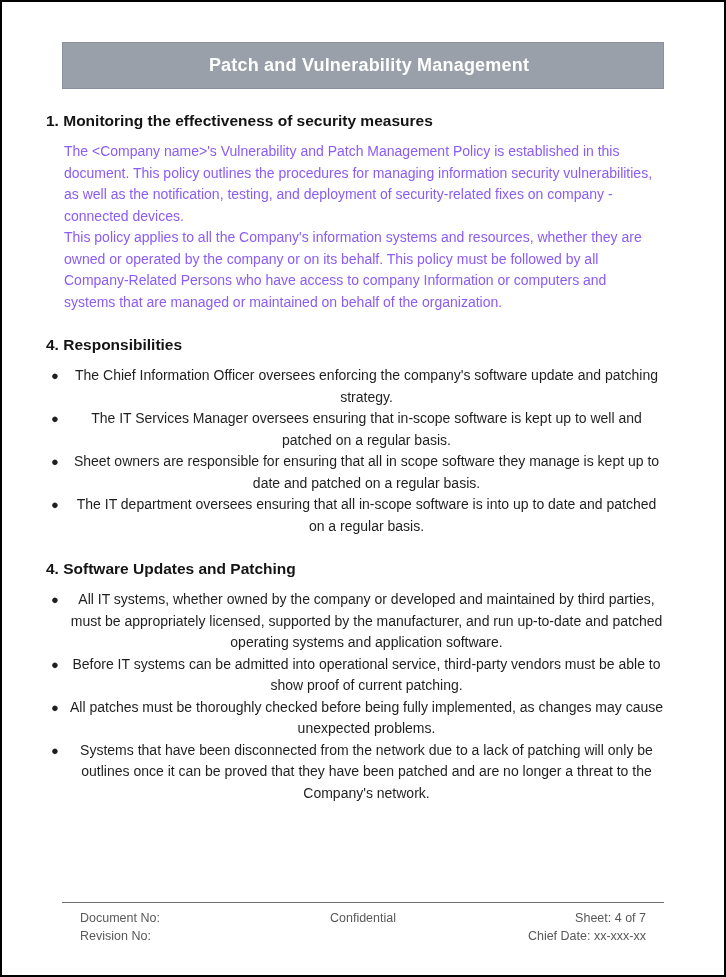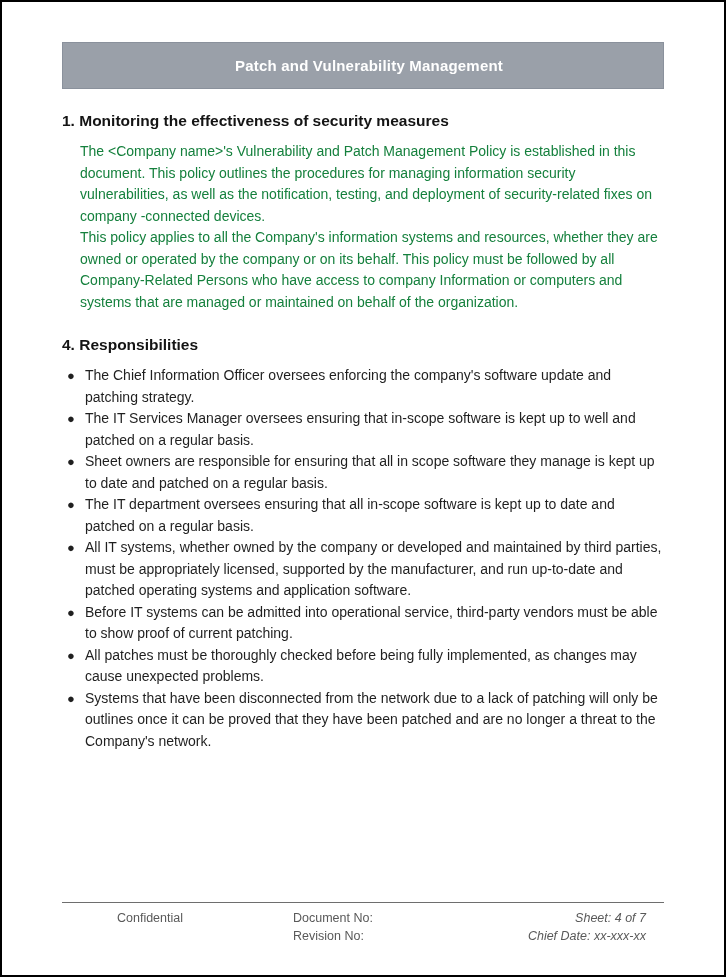--- a/index.html
+++ b/index.html
@@ -23,81 +23,81 @@
     background: #9aa0a9;
     border: 1px solid #8a919c;
     box-sizing: border-box;
     display: flex;
     align-items: center;
     justify-content: center;
   }
   .banner-title {
     color: #ffffff;
     font-weight: bold;
-    font-size: 15px;
+    font-size: 18px;
     letter-spacing: 0.2px;
     margin-left: 12px;
   }
   .content {
     position: absolute;
-    left: 60px;
+    left: 44px;
     right: 60px;
     top: 87px;
   }
   .section-heading {
     font-size: 15.5px;
     font-weight: bold;
     color: #141414;
     margin: 23px 0 11px 0;
   }
   .para {
     margin: 0 3px 0 18px;
     font-size: 14px;
     line-height: 21.5px;
-    color: #15803d;
+    color: #8b5cf6;
   }
   .bullets {
     margin: 0;
     padding: 0;
     list-style: none;
   }
   .bullet {
     display: flex;
     padding-left: 5px;
     font-size: 14px;
     line-height: 21.5px;
     color: #1f1f1f;
   }
   .bullet .marker {
     flex: 0 0 18px;
     width: 18px;
     font-size: 13px;
   }
-  .bullet .btext { flex: 1 1 auto; }
+  .bullet .btext { flex: 1 1 auto; text-align: center; }
   .footer {
     position: absolute;
     left: 60px;
     right: 60px;
     bottom: 30px;
   }
   .footer-line {
     border-top: 1.5px solid #6e6e6e;
     margin-bottom: 5px;
   }
   .footer-row {
     display: flex;
     justify-content: space-between;
     padding: 2px 18px 0 18px;
     font-size: 12.5px;
     line-height: 17.5px;
     color: #595959;
   }
   .footer-col { min-width: 140px; }
   .footer-col.center { text-align: center; }
-  .footer-col.right { text-align: right; font-style: italic; }
+  .footer-col.right { text-align: right; }
 </style>
 </head>
 <body>
 
 <div class="page">
 
   <div class="banner">
     <span class="banner-title">Patch and Vulnerability Management</span>
   </div>
 
@@ -122,26 +122,27 @@
         <li class="bullet">
           <span class="marker">●</span>
           <span class="btext">The IT Services Manager oversees ensuring that in-scope software is kept up to well and patched on a regular basis.</span>
         </li>
         <li class="bullet">
           <span class="marker">●</span>
           <span class="btext">Sheet owners are responsible for ensuring that all in scope software they manage is kept up to date and patched on a regular basis.</span>
         </li>
         <li class="bullet">
           <span class="marker">●</span>
-          <span class="btext">The IT department oversees ensuring that all in-scope software is kept up to date and patched on a regular basis.</span>
+          <span class="btext">The IT department oversees ensuring that all in-scope software is into up to date and patched on a regular basis.</span>
         </li>
       </ul>
     </div>
 
     <div>
+      <div class="section-heading">4. Software Updates and Patching</div>
       <ul class="bullets">
         <li class="bullet">
           <span class="marker">●</span>
           <span class="btext">All IT systems, whether owned by the company or developed and maintained by third parties, must be appropriately licensed, supported by the manufacturer, and run up-to-date and patched operating systems and application software.</span>
         </li>
         <li class="bullet">
           <span class="marker">●</span>
           <span class="btext">Before IT systems can be admitted into operational service, third-party vendors must be able to show proof of current patching.</span>
         </li>
         <li class="bullet">
@@ -153,26 +154,26 @@
           <span class="btext">Systems that have been disconnected from the network due to a lack of patching will only be outlines once it can be proved that they have been patched and are no longer a threat to the Company's network.</span>
         </li>
       </ul>
     </div>
 
   </div>
 
   <div class="footer">
     <div class="footer-line"></div>
     <div class="footer-row">
-      <div class="footer-col center">
-        <div>Confidential</div>
-      </div>
       <div class="footer-col left">
         <div>Document No:</div>
         <div>Revision No:</div>
+      </div>
+      <div class="footer-col center">
+        <div>Confidential</div>
       </div>
       <div class="footer-col right">
         <div>Sheet: 4 of 7</div>
         <div>Chief Date: xx-xxx-xx</div>
       </div>
     </div>
   </div>
 
 </div>
 

